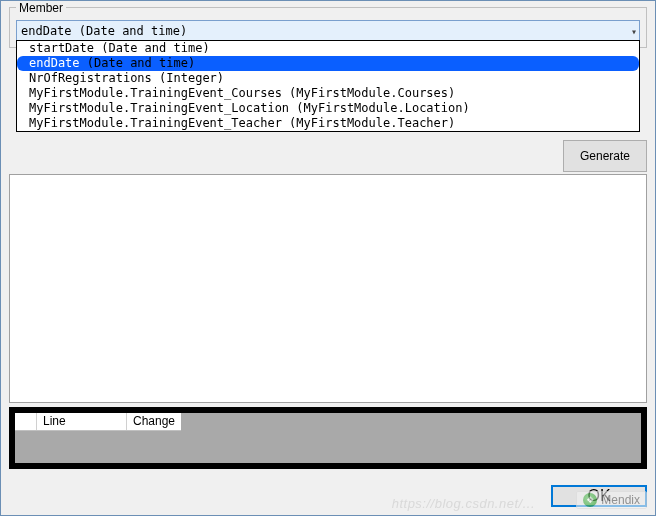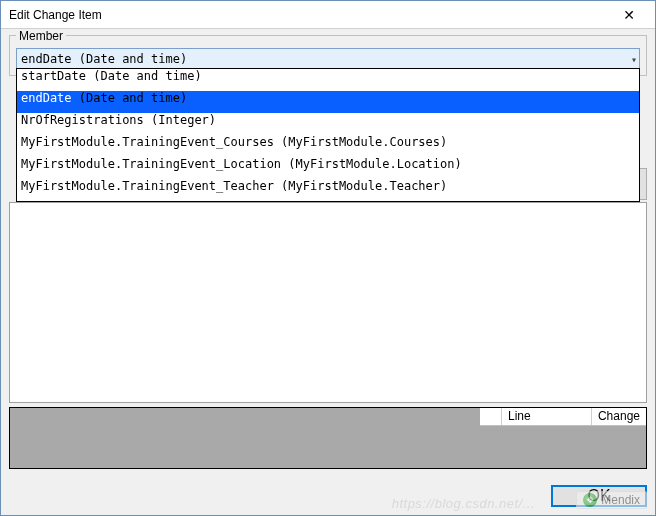--- a/index.html
+++ b/index.html
@@ -94,26 +94,27 @@
     top: 20px;
     left: 0;
     right: 0;
     border: 1px solid #000;
     background: #fff;
     z-index: 10;
     font-family: "SimSun", "MS Sans Serif", monospace;
     font-size: 12px;
   }
   .combo-item {
-    padding: 0 4px;
+    padding: 0 12px;
     line-height: 15px;
-    height: 22px;
+    height: 15px;
     white-space: nowrap;
     overflow: hidden;
     cursor: pointer;
+    border-radius: 6px;
   }
   .combo-item.selected {
     background: #0a5fff;
     color: #fff;
   }
   .combo-item.selected .red { color: #000000; }
   .red { color: #c00; }
 
   .gen-row {
     display: flex;
@@ -131,26 +132,25 @@
 
   .editor {
     flex: 1;
     border: 1px solid #a0a0a0;
     background: #fff;
     min-height: 200px;
   }
 
   .error-panel {
     margin-top: 4px;
-    border: 1px solid #000000;
+    border: 6px solid #000000;
     height: 62px;
     display: flex;
-    flex-direction: column;
+    flex-direction: row;
     background: #a9a9a9;
-    align-items: flex-end;
   }
   .error-header {
     display: flex;
     background: #fff;
     border-bottom: 1px solid #c0c0c0;
     height: 18px;
   }
   .error-col {
     border-right: 1px solid #d0d0d0;
     padding: 1px 6px;
@@ -210,26 +210,20 @@
     font-style: italic;
     pointer-events: none;
     letter-spacing: 0.5px;
   }
 </style>
 </head>
 <body>
 
 <div class="window">
 
-  <div class="titlebar">
-    <span class="titlebar-title">Edit Change Item</span>
-    <div class="titlebar-close">
-      <span>✕</span>
-    </div>
-  </div>
 
   <div class="content">
 
     <div class="fieldset">
       <span class="fieldset-legend">Member</span>
 
       <div class="combo">
         <div class="combo-display">
           <span>endDate (Date and time)</span>
           <span class="combo-arrow">▾</span>

